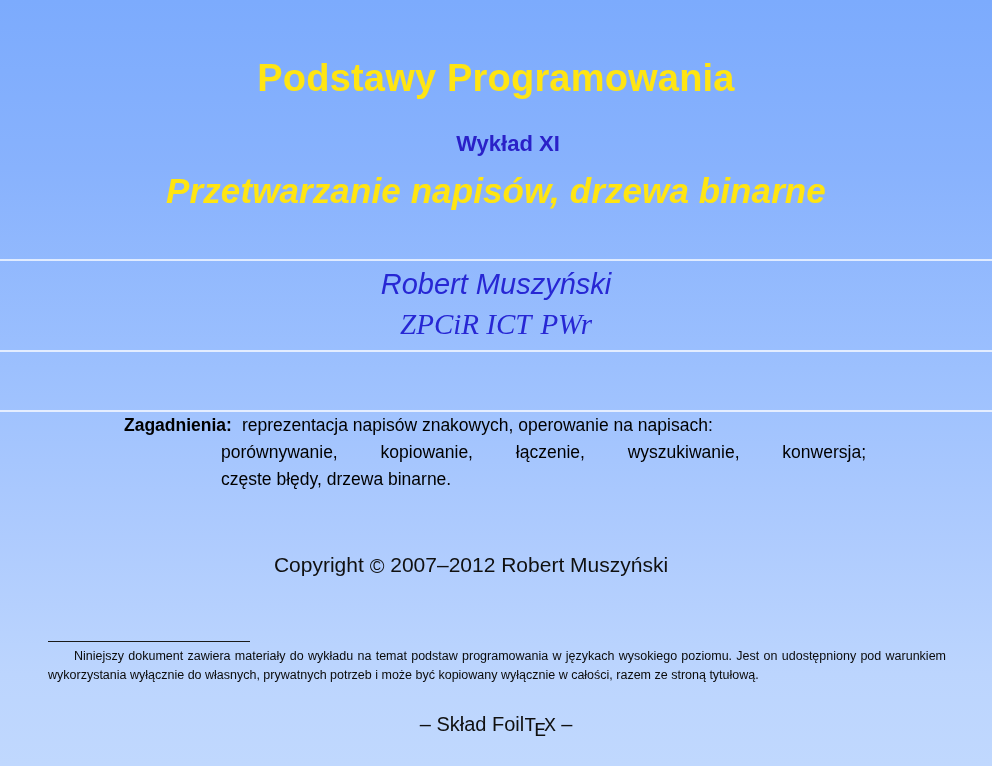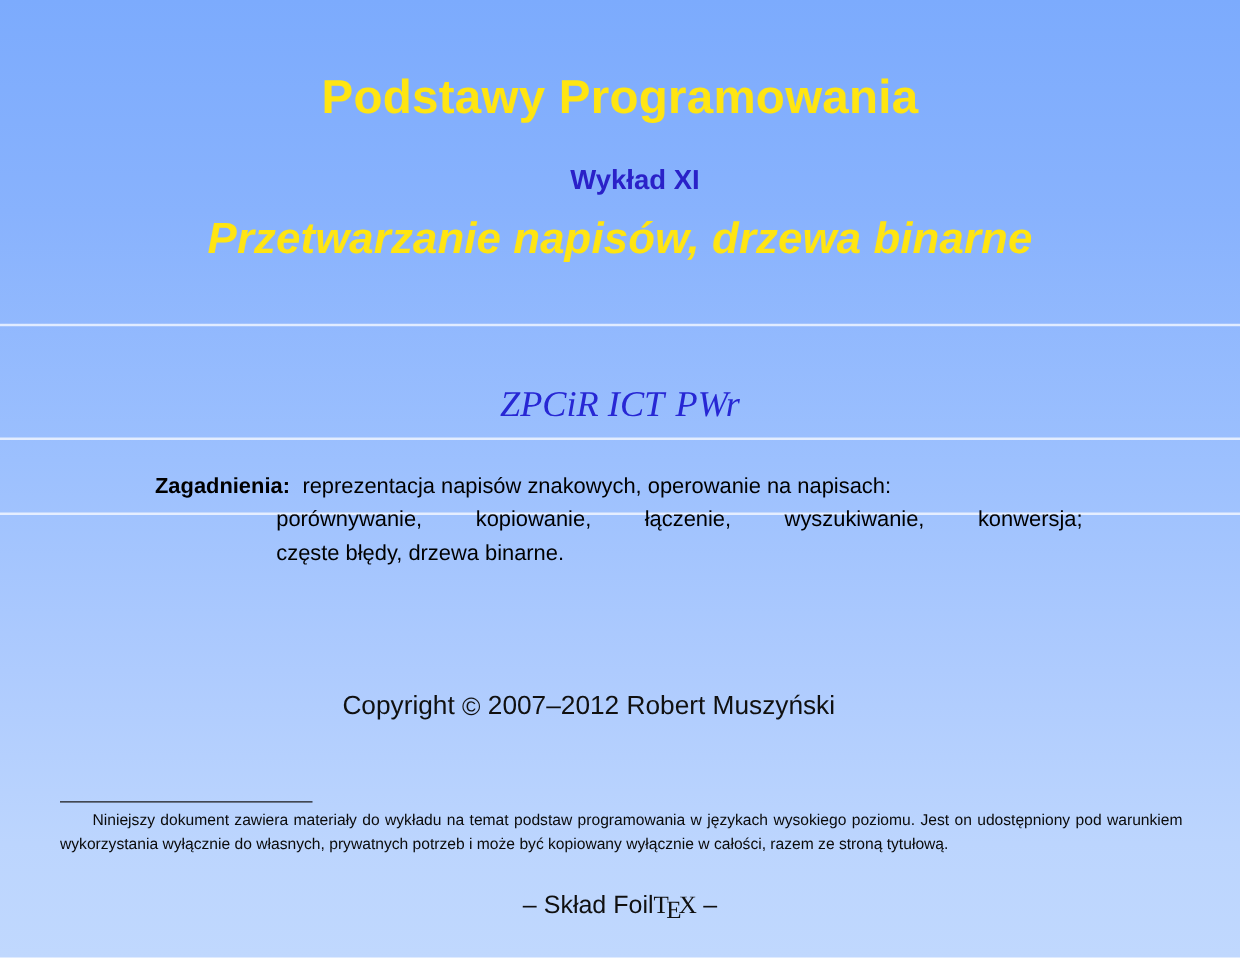--- a/index.html
+++ b/index.html
@@ -94,21 +94,21 @@
     font-family: Liberation Serif, serif;
   }
   .author-affil .gap {
     display: inline-block;
     width: 9px;
   }
 
   
   .topics {
     position: absolute;
-    top: 375px;
+    top: 412px;
     left: 124px;
     width: 742px;
     font-size: 17.5px;
     color: #000000;
     line-height: 27px;
   }
   .topics-row {
     display: flex;
     align-items: flex-start;
   }
@@ -180,21 +180,21 @@
   .foiltex {
     position: absolute;
     top: 713px;
     left: 0;
     width: 992px;
     text-align: center;
     font-size: 20px;
     color: #101010;
   }
   .tex-logo {
-    font-family: Liberation Serif, serif;
+    font-family: Liberation Mono, monospace;
     letter-spacing: -0.5px;
   }
   .tex-logo .tex-e {
     display: inline-block;
     transform: translateY(0.23em);
     margin: 0 -0.08em;
   }
 </style>
 </head>
 <body>
@@ -202,20 +202,21 @@
 <div id="slide">
 
   <div class="sep sep-1"></div>
   <div class="sep sep-2"></div>
   <div class="sep sep-3"></div>
 
   <div class="title-main">Podstawy Programowania</div>
   <div class="title-sub">Wykład XI</div>
   <div class="title-topic">Przetwarzanie napisów, drzewa binarne</div>
 
+  <div class="author-name">Robert Muszyński</div>
   <div class="author-affil">
     <span>ZPCiR ICT</span><span class="gap"></span><span>PWr</span>
   </div>
 
   <div class="topics">
     <div class="topics-row">
       <span class="topics-label">Zagadnienia:</span>
       <span class="topics-body">reprezentacja napisów znakowych, operowanie na napisach:</span>
     </div>
     <div class="topics-line2">porównywanie, kopiowanie, łączenie, wyszukiwanie, konwersja;</div>

